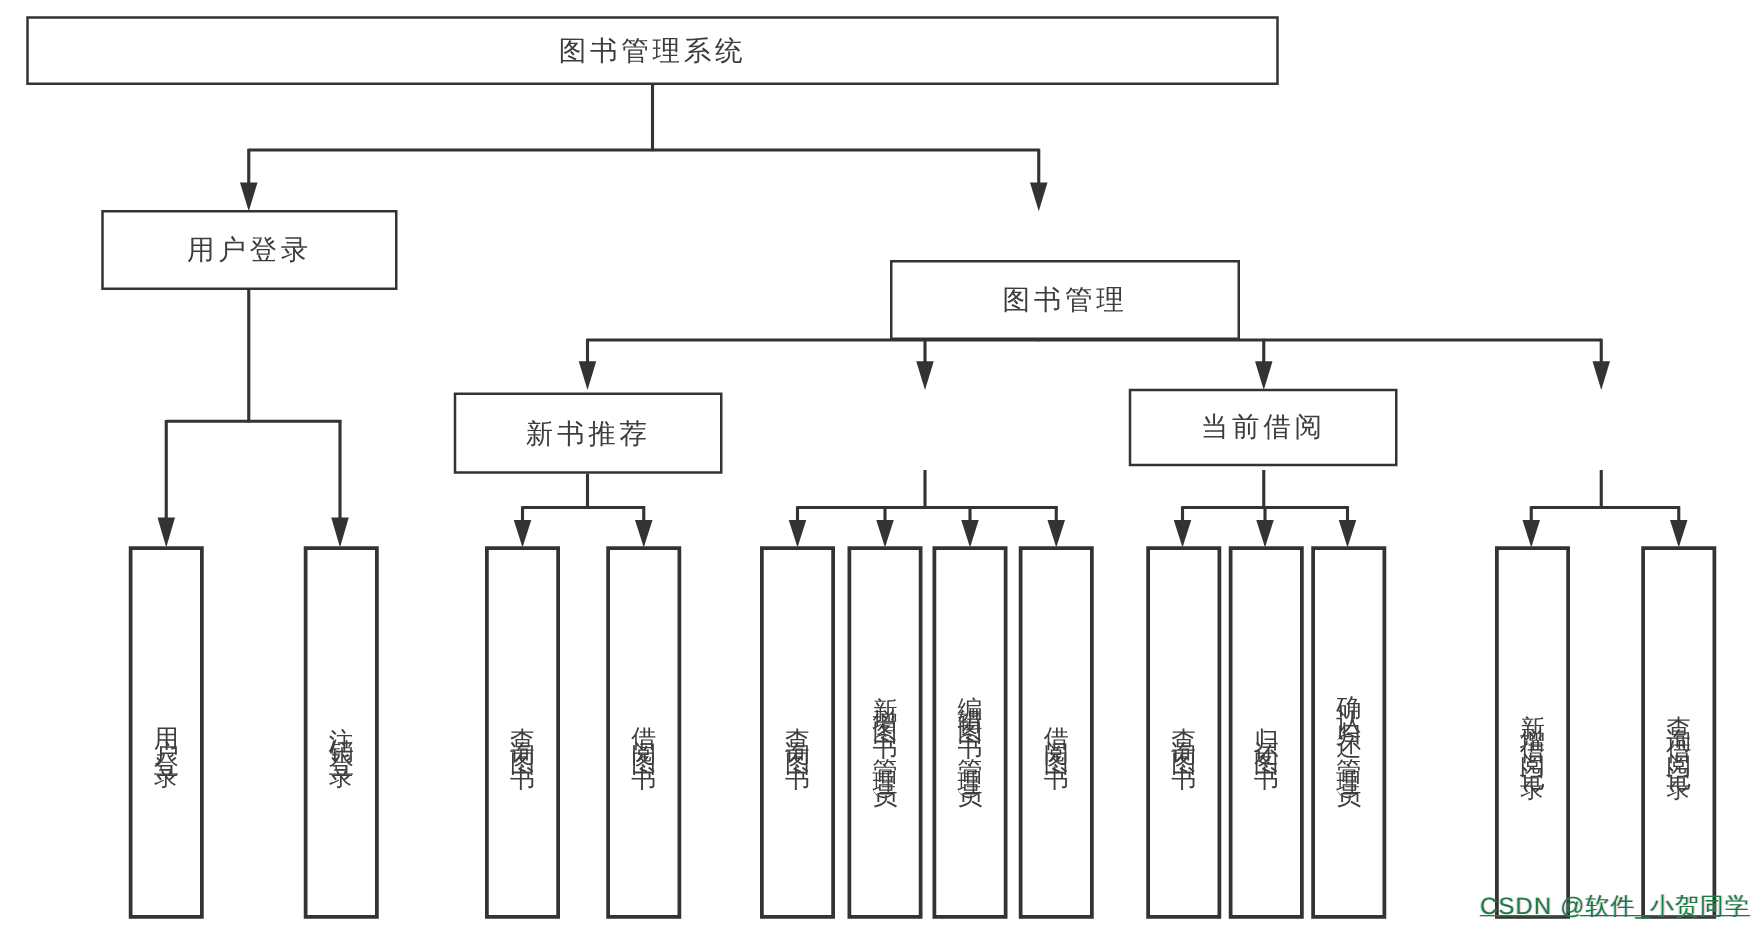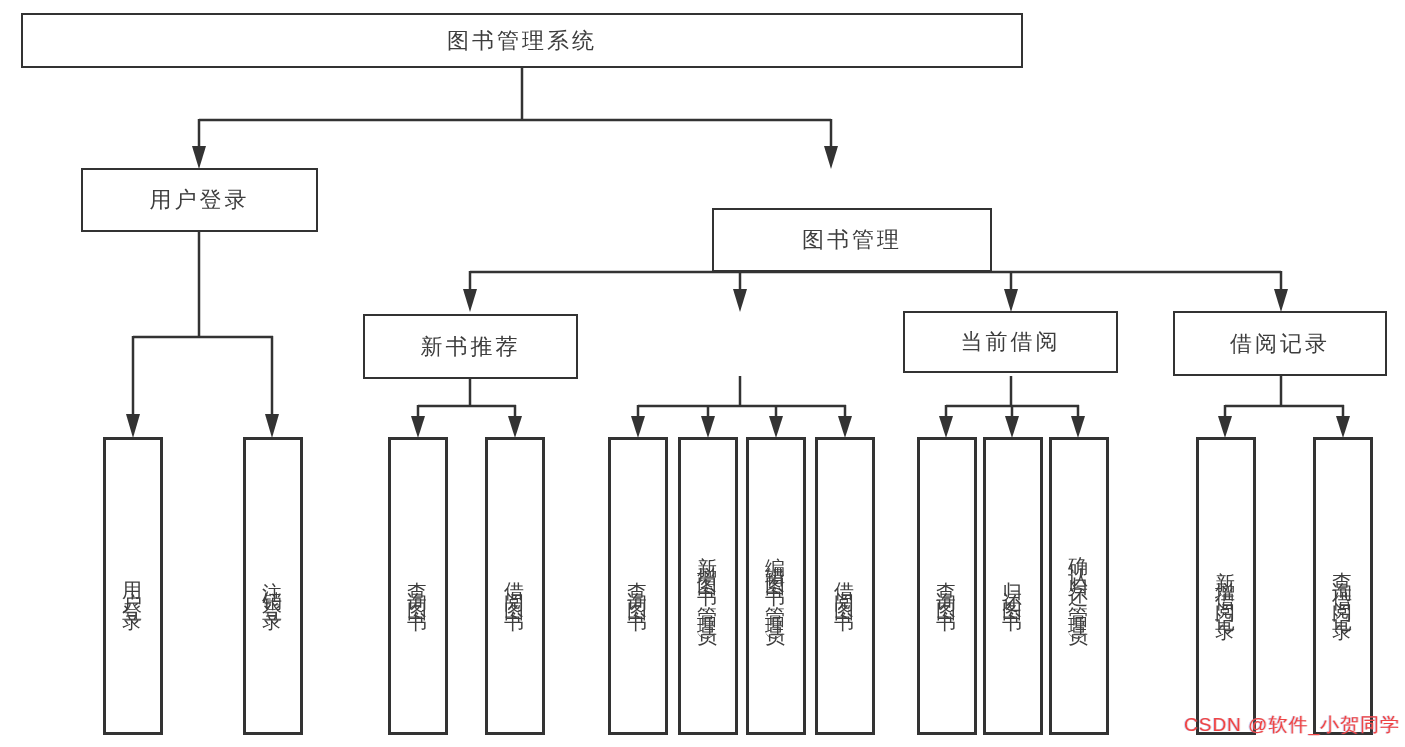--- a/index.html
+++ b/index.html
@@ -50,24 +50,25 @@
     font-size: 20px;
     letter-spacing: 10px;
     white-space: nowrap;
   }
   .watermark {
     position: absolute;
     left: 1184px;
     top: 712px;
     font-size: 19px;
     letter-spacing: 1px;
-    color: #ef4444;
+    color: #15803d;
     text-shadow: 1px 0 rgba(230,120,120,0.35), -1px 0 rgba(120,140,230,0.35);
     z-index: 5;
     white-space: nowrap;
+    text-decoration: underline;
   }
 </style>
 </head>
 <body>
 
 <div id="canvas">
 
   <svg id="wires" viewBox="0 0 1405 747" xmlns="http://www.w3.org/2000/svg">
     <g stroke="#333333" stroke-width="2.5" fill="none">
 
@@ -134,21 +135,20 @@
     </g>
   </svg>
 
   <div class="box" style="left:21px; top:13px; width:1002px; height:55px;text-align:center;">图书管理系统</div>
 
   <div class="box" style="left:81px; top:168px; width:237px; height:64px;">用户登录</div>
   <div class="box" style="left:712px; top:180px; width:280px; height:64px;margin-top:28px;">图书管理</div>
 
   <div class="box" style="left:363px; top:314px; width:215px; height:65px;">新书推荐</div>
   <div class="box" style="left:903px; top:311px; width:215px; height:62px;">当前借阅</div>
-  <div class="box" style="left:1173px; top:311px; width:214px; height:65px;">借阅记录</div>
 
   <div class="leaf" style="left:103px; top:437px; width:60px; height:298px;">
     <span class="vtext">用户登录</span>
   </div>
   <div class="leaf" style="left:243px; top:437px; width:60px; height:298px;">
     <span class="vtext">注销登录</span>
   </div>
 
   <div class="leaf" style="left:388px; top:437px; width:60px; height:298px;">
     <span class="vtext">查询图书</span>

